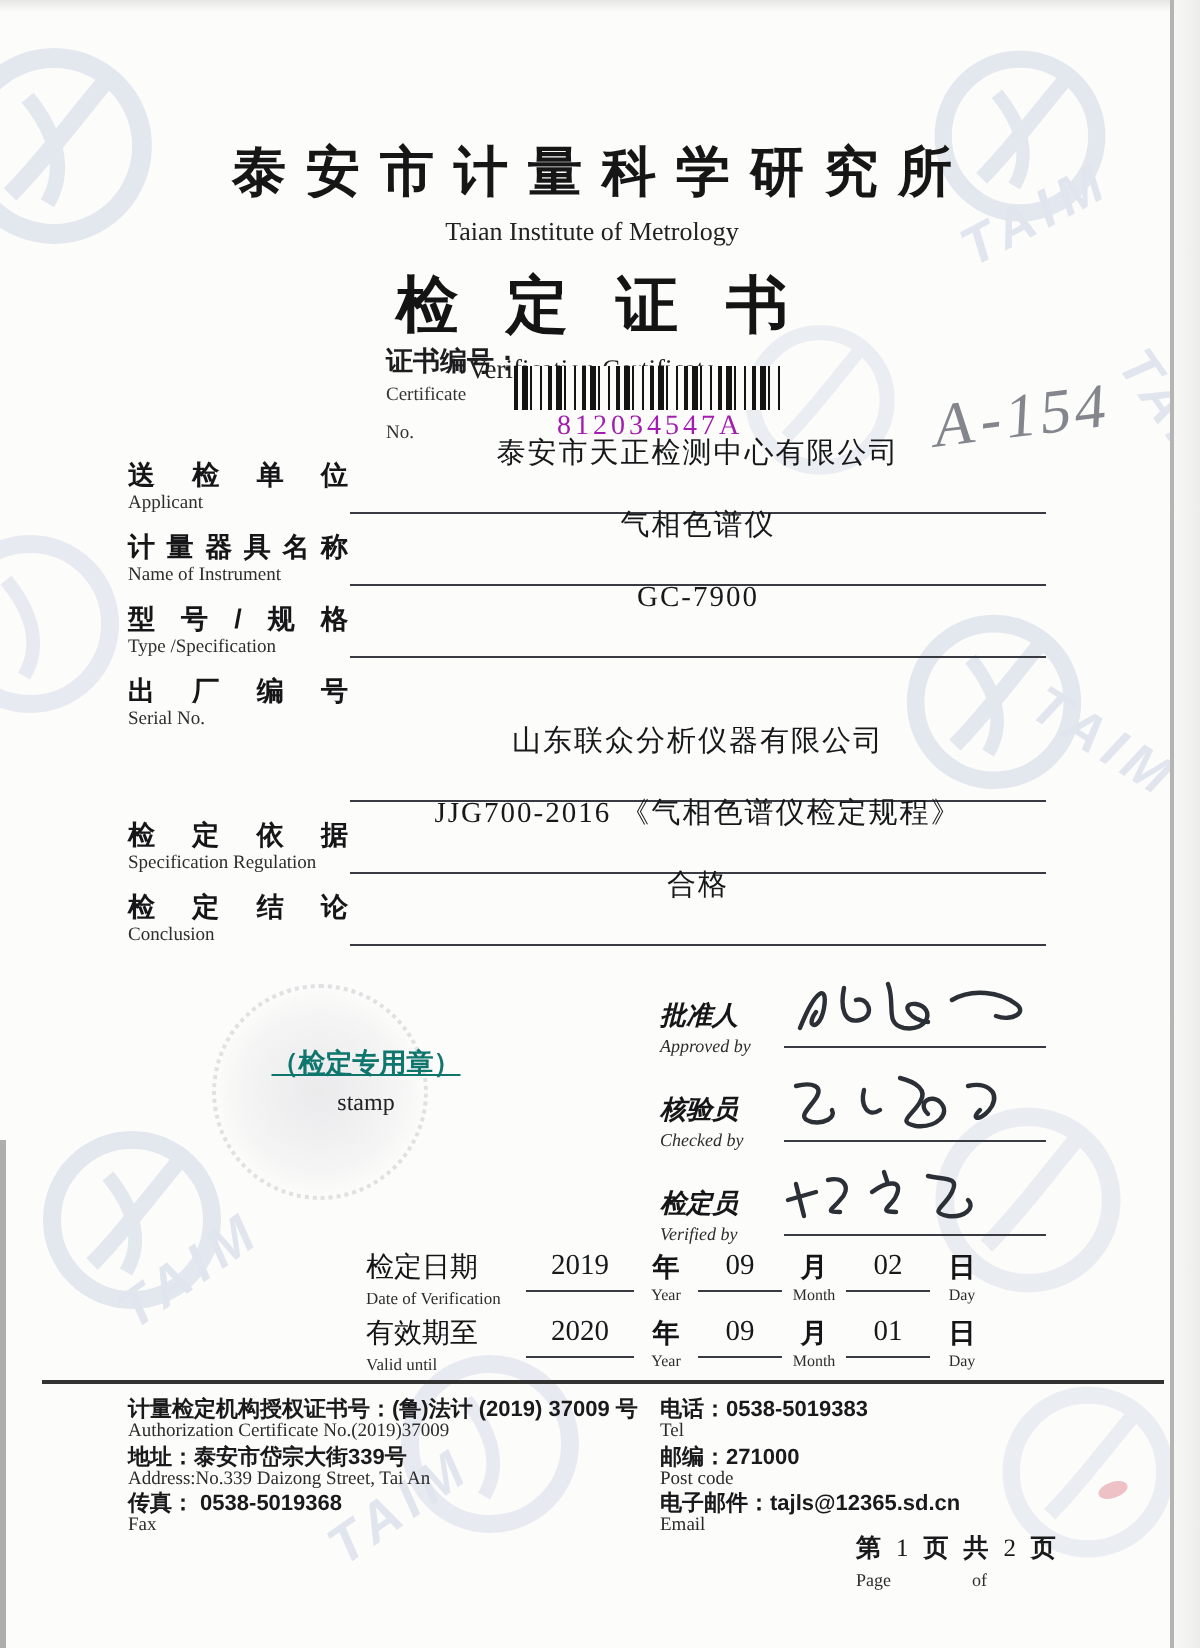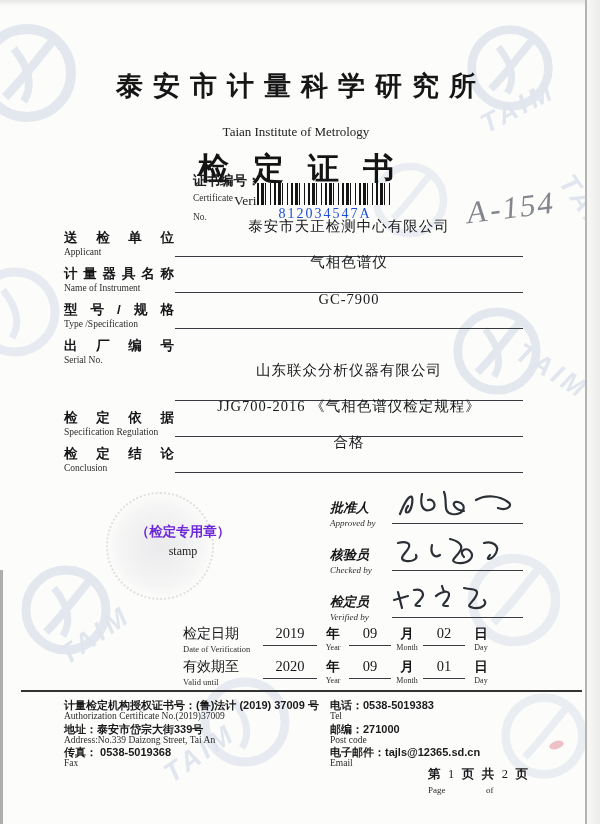--- a/index.html
+++ b/index.html
@@ -18,50 +18,50 @@
   .edge-right-line { position:absolute; top:0; bottom:0; right:13px; width:2px; background:#b4b4b2; z-index:3; }
   .edge-left-dark { position:absolute; left:0; top:570px; bottom:0; width:3px; background:#7a7a78; opacity:.6; z-index:3; }
   .top-shade { position:absolute; left:0; right:0; top:0; height:6px; background:linear-gradient(#e6e6e4,rgba(0,0,0,0)); z-index:3; }
   .pink-mark { position:absolute; left:549px; top:741px; width:15px; height:8px; border-radius:50%; background:#e6a2aa; opacity:.65; transform:rotate(-18deg); z-index:3; }
 
   .content { position:relative; z-index:1; }
 
   
   .header { position:absolute; left:0; width:592px; top:68px; text-align:center; }
   .t-zh { font-size:27px; font-weight:bold; letter-spacing:10px; text-indent:10px; color:#161616; }
-  .t-en { font-family:"Liberation Serif", serif; font-size:13px; margin-top:20px; color:#222; }
+  .t-en { font-family:"Liberation Serif", serif; font-size:13px; margin-top:4px; color:#222; }
   .c-zh { font-size:31px; font-weight:bold; letter-spacing:24px; text-indent:24px; margin-top:8px; color:#141414; }
   .c-en { font-family:"Liberation Serif", serif; font-size:13.5px; margin-top:3px; color:#222; }
 
   
   .certno { position:absolute; left:193px; top:172px; }
   .certno-label .zh { font-weight:bold; font-size:13.5px; }
   .certno-label .en { font-family:"Liberation Serif", serif; font-size:9.5px; color:#333; margin-top:3px; }
   .certno-label .en2 { font-family:"Liberation Serif", serif; font-size:9.5px; color:#333; margin-top:9px; }
   .barcode-wrap { position:absolute; left:62px; top:11px; width:140px; text-align:center; }
   .barcode { width:136px; height:22px; margin:0 auto;
     background:repeating-linear-gradient(90deg,#141414 0 2px,#fcfcfb 2px 4px,#141414 4px 7px,#fcfcfb 7px 8px,#141414 8px 9px,#fcfcfb 9px 13px,#141414 13px 14px,#fcfcfb 14px 17px); }
-  .barcode-num { font-family:"Liberation Serif", serif; font-size:14px; letter-spacing:2px; margin-top:1px; color:#1d4ed8; }
+  .barcode-num { font-family:"Liberation Serif", serif; font-size:14px; letter-spacing:2px; margin-top:1px; color:#a21caf; }
   .handwritten-ref { position:absolute; left:466px; top:190px; font-family:"Liberation Serif", serif; font-size:31px; color:#83868d; transform:rotate(-7deg) skewX(-10deg); letter-spacing:2px; }
 
   
   .fields { position:absolute; left:64px; top:228px; width:459px; }
   .field-row { position:relative; height:36px; }
   .f-label { position:absolute; left:0; top:3px; width:110px; }
   .f-zh { display:block; width:100%; font-weight:bold; font-size:13.5px; line-height:1.1; text-align:justify; text-align-last:justify; color:#161618; }
   .f-en { display:block; font-family:"Liberation Serif", serif; font-size:9.5px; color:#2d2d2d; margin-top:1px; white-space:nowrap; }
   .f-value { position:absolute; left:111px; right:0; top:0; height:29px; border-bottom:1.6px solid #383c42;
     display:flex; align-items:flex-end; justify-content:center; padding-bottom:20px;
     font-family:"Liberation Serif", serif; font-size:14.5px; color:#17181a; letter-spacing:1px; }
 
   
   .seal { position:absolute; left:106px; top:492px; width:108px; height:108px; border-radius:50%;
     border:2px dotted #e1e0e3; background:radial-gradient(circle at 50% 50%, rgba(190,188,196,.28), rgba(190,188,196,.10) 55%, rgba(190,188,196,0) 72%); }
   .stamp-text { position:absolute; left:118px; top:523px; width:130px; text-align:center; }
-  .stamp-zh { font-weight:bold; font-size:13.5px; color:#6d28d9; }
+  .stamp-zh { font-weight:bold; font-size:13.5px; color:#0f766e;text-decoration:underline; }
   .stamp-en { font-family:"Liberation Serif", serif; font-size:12px; margin-top:3px; color:#222; }
 
   
   .sigs { position:absolute; left:330px; top:492px; width:193px; }
   .sig-row { position:relative; height:47px;font-style:italic; }
   .sig-label { position:absolute; left:0; top:7px; }
   .sig-zh { font-weight:bold; font-size:13px; color:#161618; }
   .sig-en { font-family:"Liberation Serif", serif; font-size:9px; color:#2d2d2d; margin-top:1px; }
   .sig-line { position:absolute; left:62px; right:0; top:31px; border-top:1.5px solid #383c42; }
   .sig-ink { position:absolute; left:58px; top:-8px; width:135px; height:40px; color:#2b2f36; }

